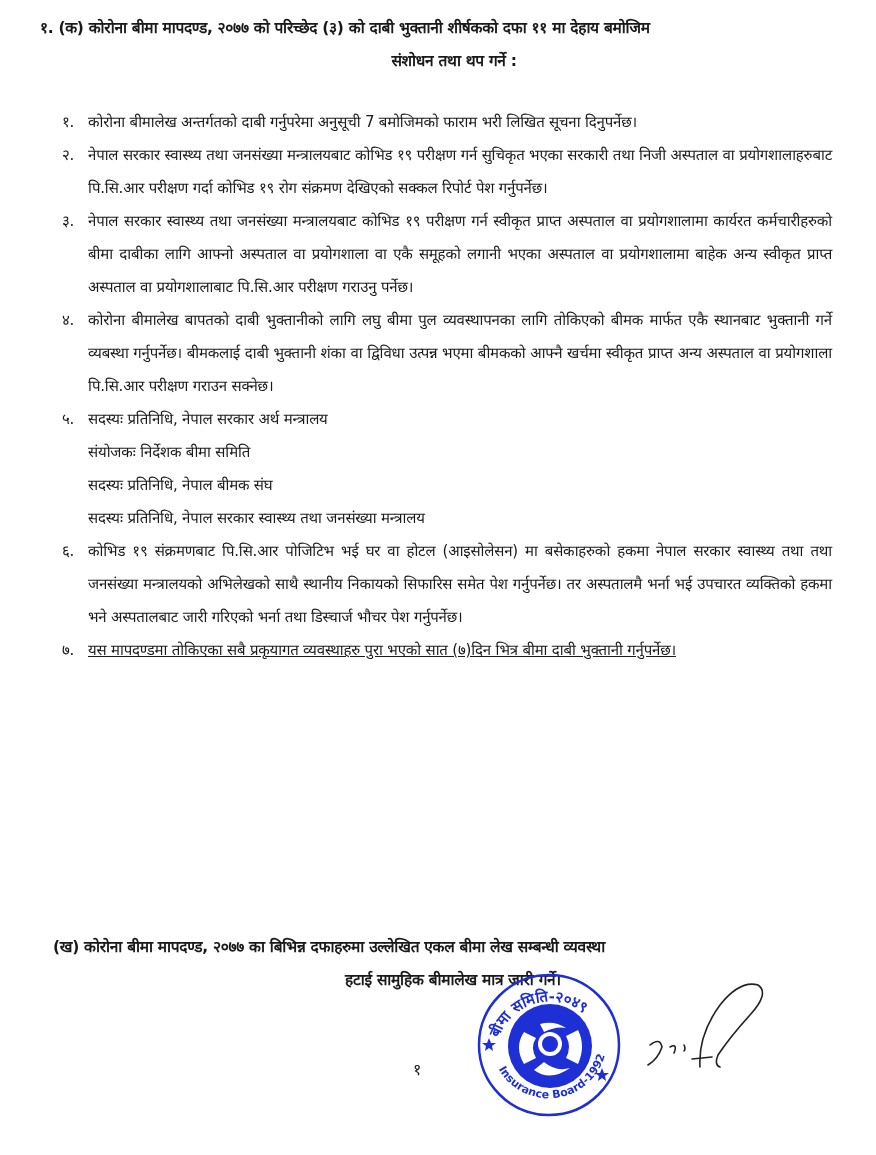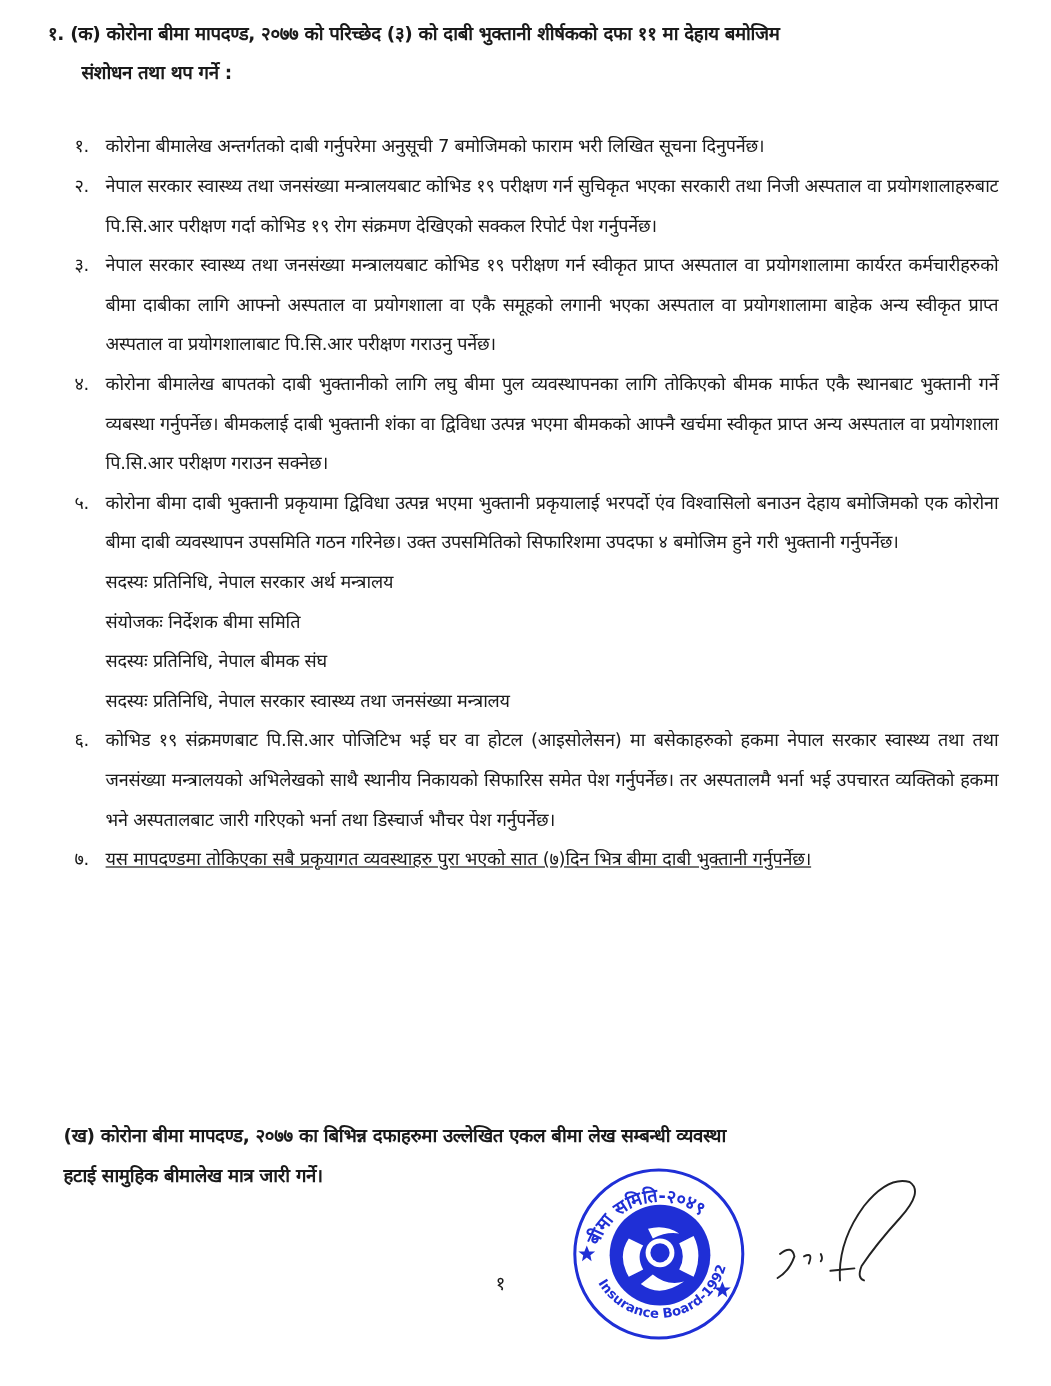--- a/index.html
+++ b/index.html
@@ -25,20 +25,21 @@
       left: 40px;
       width: 800px;
       font-weight: bold;
       font-size: 15.5px;
       line-height: 33px;
       letter-spacing: -0.3px;
     }
     .heading .line2 {
       display: block;
       padding-left: 28px;
+      text-align: center;
     }
     .heading-a { top: 12px; }
     .heading-b { top: 931px; left: 28px; margin-left: 25px; }
     .heading-b .line2 { padding-left: 0; }
 
     .list {
       position: absolute;
       left: 62px;
       width: 770px;
       top: 106px;
@@ -111,21 +112,20 @@
     <div class="item item-3">
       <span class="num">३.</span>
       <span class="text">नेपाल सरकार स्वास्थ्य तथा जनसंख्या मन्त्रालयबाट कोभिड १९ परीक्षण गर्न स्वीकृत प्राप्त अस्पताल वा प्रयोगशालामा कार्यरत कर्मचारीहरुको बीमा दाबीका लागि आफ्नो अस्पताल वा प्रयोगशाला वा एकै समूहको लगानी भएका अस्पताल वा प्रयोगशालामा बाहेक अन्य स्वीकृत प्राप्त अस्पताल वा प्रयोगशालाबाट पि.सि.आर परीक्षण गराउनु पर्नेछ।</span>
     </div>
     <div class="item item-4">
       <span class="num">४.</span>
       <span class="text">कोरोना बीमालेख बापतको दाबी भुक्तानीको लागि लघु बीमा पुल व्यवस्थापनका लागि तोकिएको बीमक मार्फत एकै स्थानबाट भुक्तानी गर्ने व्यबस्था गर्नुपर्नेछ। बीमकलाई दाबी भुक्तानी शंका वा द्विविधा उत्पन्न भएमा बीमकको आफ्नै खर्चमा स्वीकृत प्राप्त अन्य अस्पताल वा प्रयोगशाला पि.सि.आर परीक्षण गराउन सक्नेछ।</span>
     </div>
     <div class="item item-5">
       <span class="num">५.</span>
-      <span class="text">कोरोना बीमा दाबी भुक्तानी प्रकृयामा द्विविधा उत्पन्न भएमा भुक्तानी प्रकृयालाई भरपर्दो एंव विश्वासिलो बनाउन देहाय बमोजिमको एक कोरोना बीमा दाबी व्यवस्थापन उपसमिति गठन गरिनेछ। उक्त उपसमितिको सिफारिशमा उपदफा ४ बमोजिम हुने गरी भुक्तानी गर्नुपर्नेछ।</span>
       <div class="members">
         <span class="member-line">सदस्यः प्रतिनिधि, नेपाल सरकार अर्थ मन्त्रालय</span>
         <span class="member-line">संयोजकः निर्देशक बीमा समिति</span>
         <span class="member-line">सदस्यः प्रतिनिधि, नेपाल बीमक संघ</span>
         <span class="member-line">सदस्यः प्रतिनिधि, नेपाल सरकार स्वास्थ्य तथा जनसंख्या मन्त्रालय</span>
       </div>
     </div>
     <div class="item item-6">
       <span class="num">६.</span>
       <span class="text">कोभिड १९ संक्रमणबाट पि.सि.आर पोजिटिभ भई घर वा होटल (आइसोलेसन) मा बसेकाहरुको हकमा नेपाल सरकार स्वास्थ्य तथा तथा जनसंख्या मन्त्रालयको अभिलेखको साथै स्थानीय निकायको सिफारिस समेत पेश गर्नुपर्नेछ। तर अस्पतालमै भर्ना भई उपचारत व्यक्तिको हकमा भने अस्पतालबाट जारी गरिएको भर्ना तथा डिस्चार्ज भौचर पेश गर्नुपर्नेछ।</span>

